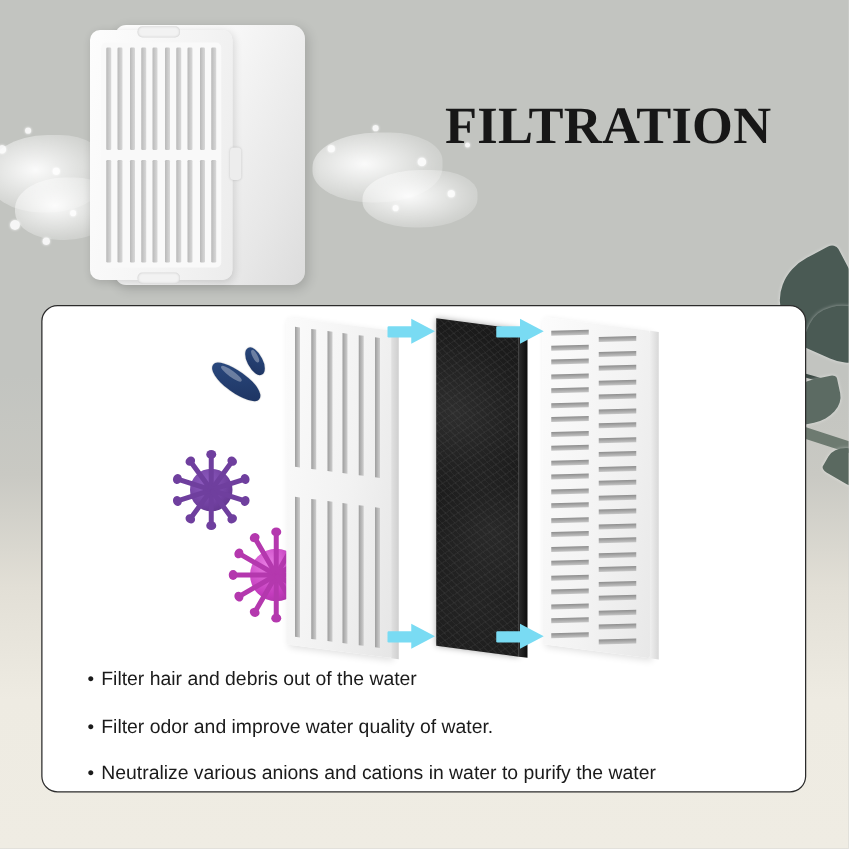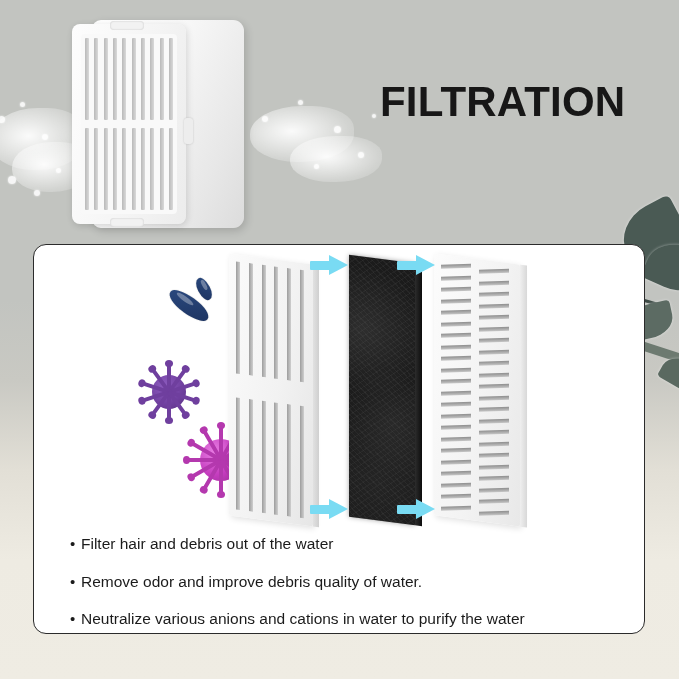--- a/index.html
+++ b/index.html
@@ -134,28 +134,29 @@
   .spray {
     position: absolute;
     border-radius: 50% 40% 50% 45%;
     background: radial-gradient(ellipse at 40% 45%, rgba(255,255,255,.92), rgba(255,255,255,.28) 65%, rgba(255,255,255,0) 100%);
     filter: blur(.4px);
   }
 
   
   #title {
     position: absolute;
-    left: 380px;
+    left: 356px;
     top: 76px;
     width: 300px;
     color: #171717;
     font-size: 42px;
     font-weight: 700;
     line-height: 1.22;
     letter-spacing: .2px;
+    font-family: Liberation Serif, serif;
   }
   #title .line { display: block; white-space: nowrap; }
 
   
   #panel {
     position: absolute;
     left: 33px;
     top: 244px;
     width: 612px;
     height: 390px;
@@ -588,21 +589,21 @@
         <div class="head"></div>
     </div>
 
     <div id="bullets">
       <div class="bullet-row">
         <span class="dot">•</span>
         <span class="bullet-text">Filter hair and debris out of the water</span>
       </div>
       <div class="bullet-row">
         <span class="dot">•</span>
-        <span class="bullet-text">Remove odor and improve debris quality of water.</span>
+        <span class="bullet-text">Filter odor and improve water quality of water.</span>
       </div>
       <div class="bullet-row">
         <span class="dot">•</span>
         <span class="bullet-text">Neutralize various anions and cations in water to purify the water</span>
       </div>
     </div>
 
   </div>
 </div>
 

